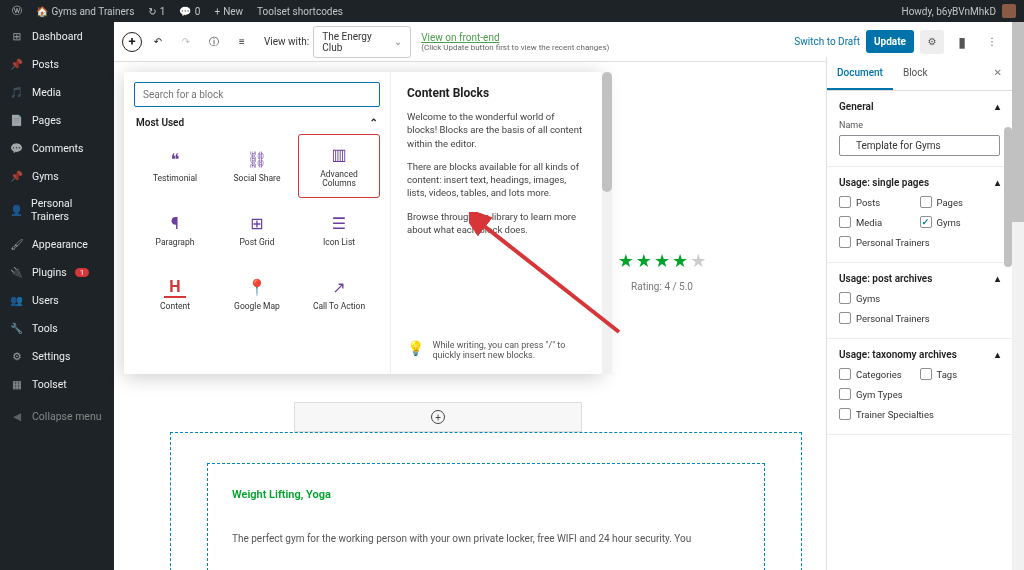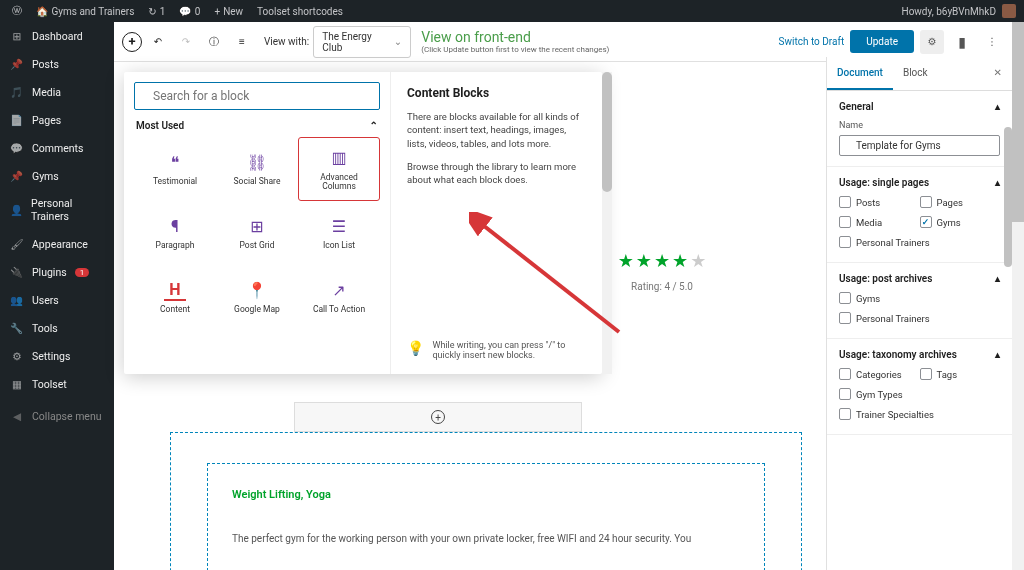--- a/index.html
+++ b/index.html
@@ -17,30 +17,30 @@
 .sidebar-icon { width: 14px; height: 14px; display: flex; align-items: center; justify-content: center; opacity: 0.6; }
 .badge-orange { background: #d63638; color: #fff; border-radius: 8px; padding: 0 5px; font-size: 8px; min-width: 12px; text-align: center; }
 
 .editor-area { position: absolute; left: 114px; top: 22px; right: 12px; bottom: 0; background: #fff; }
 
 .editor-toolbar { height: 40px; background: #fff; border-bottom: 1px solid #e0e0e0; display: flex; align-items: center; padding: 0 8px; gap: 4px; font-size: 10px; }
 .tb-btn { width: 24px; height: 24px; display: flex; align-items: center; justify-content: center; cursor: pointer; border-radius: 3px; color: #1e1e1e; }
 .tb-btn.circle { border: 1.5px solid #1e1e1e; border-radius: 50%; width: 20px; height: 20px; font-size: 13px; font-weight: bold; }
 .tb-sel { border: 1px solid #ccc; padding: 4px 8px; border-radius: 3px; display: flex; align-items: center; gap: 6px; width: 98px; font-size: 10px; color: #333; background: #fff; cursor: pointer; position: relative; }
 .tb-sel-chevron { margin-left: auto; color: #888; }
-.view-link { color: #4a9d4a; font-size: 14px; }
+.view-link { color: #4a9d4a; text-decoration: underline; font-size: 10px; }
 .view-hint { font-size: 8px; color: #666; }
 .tb-right { margin-left: auto; display: flex; align-items: center; gap: 6px; }
 .draft-link { color: #0073aa; font-size: 10px; cursor: pointer; }
-.update-btn { background: #0073aa; color: #fff; border: none; padding: 6px 16px; border-radius: 3px; font-size: 10px; cursor: pointer; }
+.update-btn { background: #0073aa; color: #fff; border: none; padding: 6px 8px; border-radius: 3px; font-size: 10px; cursor: pointer; font-weight: bold; }
 .tb-icon-btn { width: 24px; height: 24px; display: flex; align-items: center; justify-content: center; cursor: pointer; color: #555; border-radius: 3px; }
 
 .inserter-panel { position: absolute; left: 10px; top: 50px; width: 478px; height: 302px; background: #fff; box-shadow: 0 3px 20px rgba(0,0,0,0.2); z-index: 100; display: flex; border-radius: 2px; }
 .inserter-left { width: 266px; padding: 10px; display: flex; flex-direction: column; }
-.search-input { width: 100%; border: 1.5px solid #0073aa; padding: 6px 18px; font-size: 12px; border-radius: 2px; outline: none; color: #999; }
+.search-input { width: 100%; border: 1.5px solid #0073aa; padding: 6px 8px; font-size: 10px; border-radius: 2px; outline: none; color: #999; }
 .cat-header { display: flex; align-items: flex-start; justify-content: space-between; font-size: 10px; font-weight: 600; color: #1e1e1e; padding: 10px 2px 6px; }
 .block-grid { display: grid; grid-template-columns: repeat(3, 1fr); gap: 0; }
 .block-tile { display: flex; flex-direction: column; align-items: center; justify-content: center; height: 64px; cursor: pointer; border: 1px solid transparent; font-size: 8.5px; color: #1e1e1e; gap: 4px; position: relative; }
 .block-tile.highlight { border: 1.5px solid #d63638; border-radius: 3px; }
 .block-tile-icon { color: #6b3fa0; font-size: 16px; width: 22px; height: 22px; display: flex; align-items: center; justify-content: center; }
 .block-tile-label { text-align: center; line-height: 1.1; color: #333; }
 
 .inserter-right { flex: 1; border-left: 1px solid #eee; padding: 14px 16px; font-size: 9.5px; color: #333; display: flex; flex-direction: column; gap: 10px; position: relative; }
 .inserter-right h3 { font-size: 12px; font-weight: 700; color: #1e1e1e; }
 .inserter-right p { line-height: 1.4; color: #444; font-size: 9.5px; }
@@ -257,20 +257,21 @@
             <div class="block-tile-label">Google Map</div>
           </div>
           <div class="block-tile">
             <div class="block-tile-icon" style="">↗</div>
             <div class="block-tile-label">Call To Action</div>
           </div>
         </div>
     </div>
     <div class="inserter-right">
       <h3>Content Blocks</h3>
+      <p>Welcome to the wonderful world of blocks! Blocks are the basis of all content within the editor.</p>
       <p>There are blocks available for all kinds of content: insert text, headings, images, lists, videos, tables, and lots more.</p>
       <p>Browse through the library to learn more about what each block does.</p>
       <div class="tip-box">
         <span class="tip-icon">💡</span>
         <span>While writing, you can press "/" to quickly insert new blocks.</span>
       </div>
     </div>
     <div class="inserter-scrollbar">
       <div class="inserter-scrollbar-thumb"></div>
     </div>

